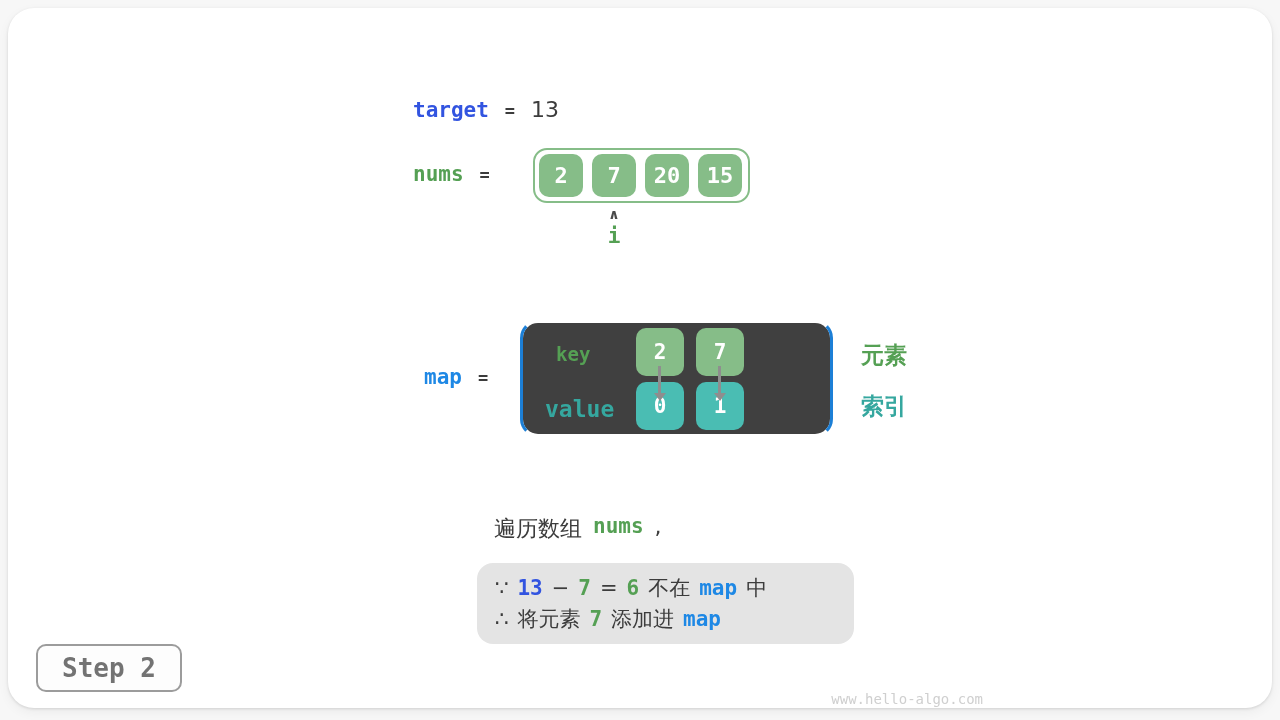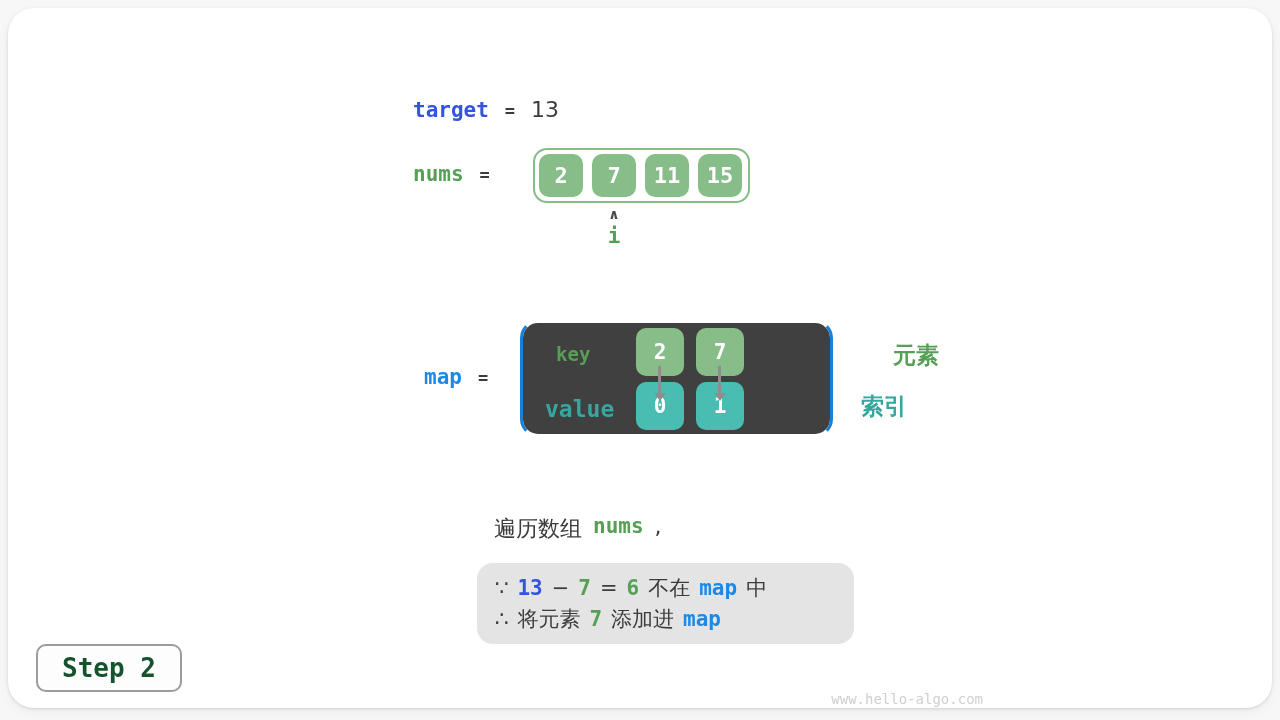--- a/index.html
+++ b/index.html
@@ -66,21 +66,21 @@
   .kv-key { background:#86BD88; top:5px; }
   .kv-value { background:#4ABDB3; top:59px; }
 
   .kv-arrow { position:absolute; top:43px; width:3px; height:27px; background:#8E8E8E; z-index:2; }
   .kv-arrow::after {
     content:""; position:absolute; left:-4.5px; bottom:-8px;
     border:6px solid transparent; border-bottom:0; border-top:8px solid #8E8E8E;
   }
 
   .side-label { position:absolute; left:861px; font-size:23px; font-weight:bold; }
-  .side-label.element { top:339px; color:#55A054;margin-left:32px; }
+  .side-label.element { top:339px; color:#55A054; }
   .side-label.index   { top:390px; color:#35A79F; }
 
   
   .caption { position:absolute; left:494px; top:513px; display:flex; align-items:flex-start; gap:11px; font-size:22px; }
   .caption .code { font-family:"DejaVu Sans Mono", monospace; font-weight:bold; font-size:21px; color:#55A054; }
 
   
   .note-box {
     position:absolute; left:477px; top:562px; width:377px; height:81px;
     background:#E4E4E4; border-radius:16px; padding:11px 18px;
@@ -90,21 +90,21 @@
   .seg-dark  { color:#3C3C3C; }
   .seg-blue  { color:#3254E0; font-family:"DejaVu Sans Mono", monospace; font-weight:bold; }
   .seg-green { color:#55A054; font-family:"DejaVu Sans Mono", monospace; font-weight:bold; }
   .seg-sky   { color:#1E88E5; font-family:"DejaVu Sans Mono", monospace; font-weight:bold; }
 
   
   .step-badge {
     position:absolute; left:36px; top:643px; width:146px; height:48px;
     background:#FDFDFD; border:2px solid #9C9C9C; border-radius:10px;
     display:flex; align-items:center; justify-content:center;
-    font-family:"DejaVu Sans Mono", monospace; font-weight:bold; font-size:26px; color:#14532d;
+    font-family:"DejaVu Sans Mono", monospace; font-weight:bold; font-size:26px; color:#737373;
   }
 
   .watermark {
     position:absolute; right:70px; top:678px;
     font-family:"DejaVu Sans Mono", monospace; font-size:14px; color:#CFCFCF;margin-top:12px;
   }
 </style>
 </head>
 <body>
 
@@ -119,21 +119,21 @@
       <span class="val">13</span>
     </div>
 
     <div class="nums-label-row">
       <span class="mono c-green">nums</span>
       <span class="eq">=</span>
     </div>
     <div class="array-box" id="nums-cells">
         <div class="num-cell">2</div>
         <div class="num-cell">7</div>
-        <div class="num-cell">11</div>
+        <div class="num-cell">20</div>
         <div class="num-cell">15</div>
       </div>
 
     <div class="nums-pointer" id="nums-pointer" style="left: 592px;">
       <span class="caret">∧</span>
       <span class="ptr-label">i</span>
     </div>
 
     <div class="map-label-row">
       <span class="mono c-sky">map</span>

